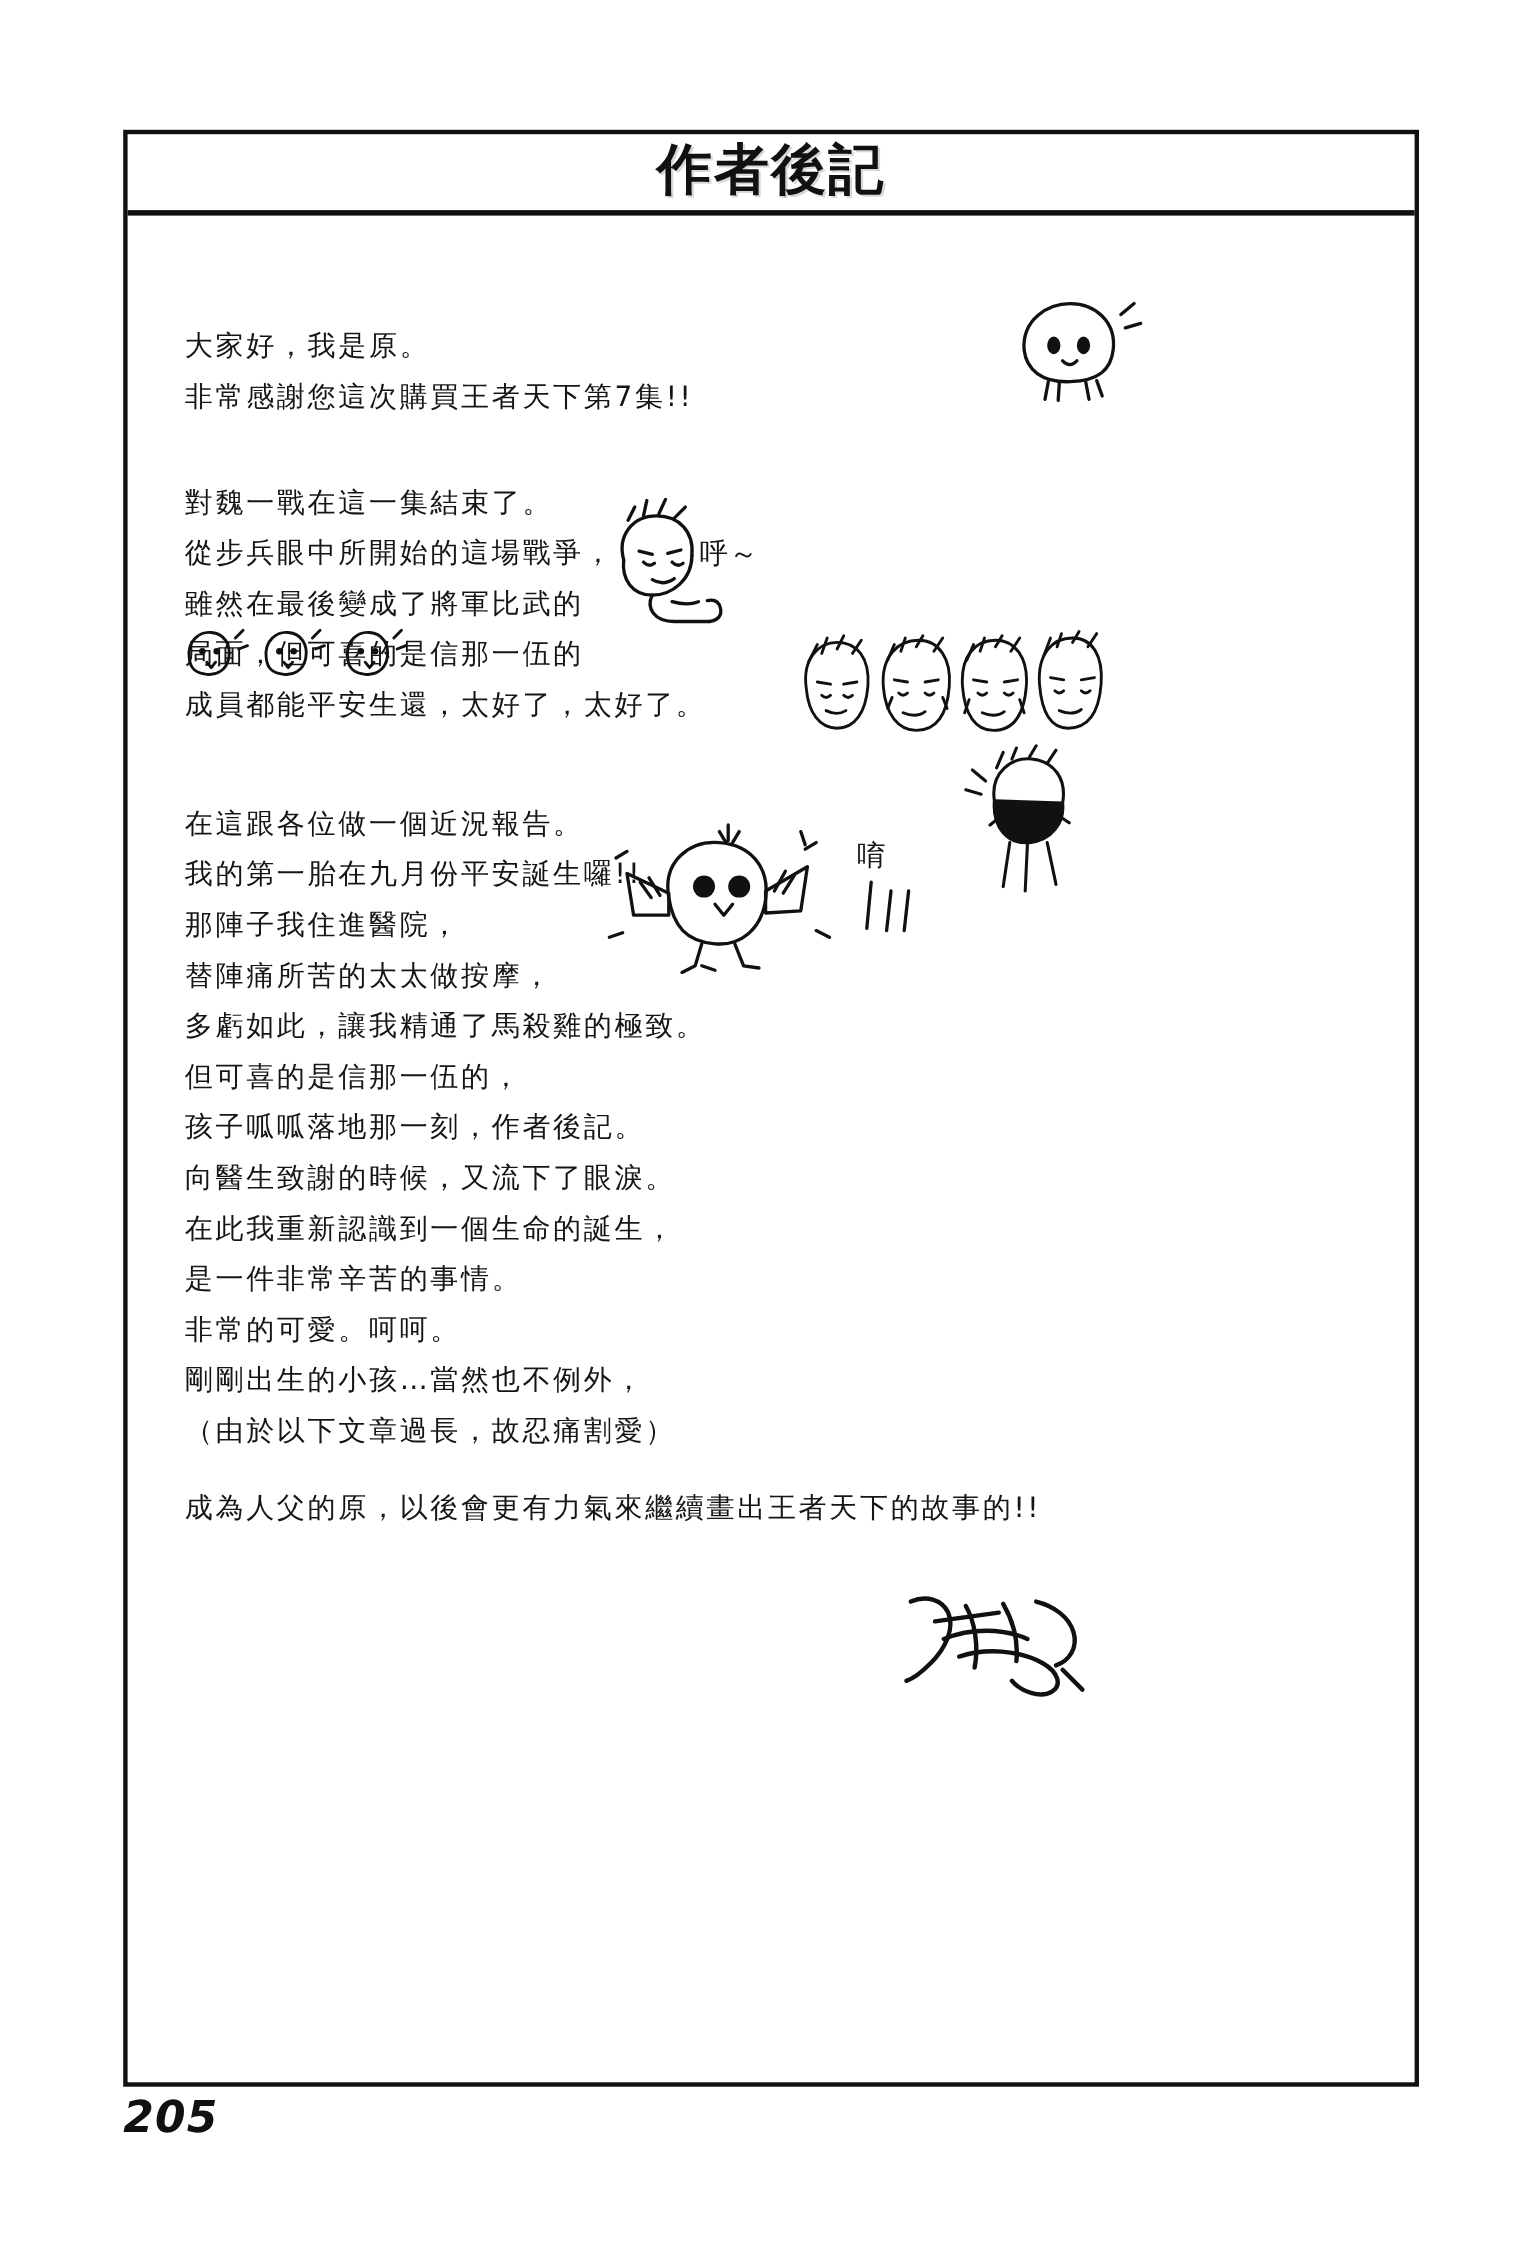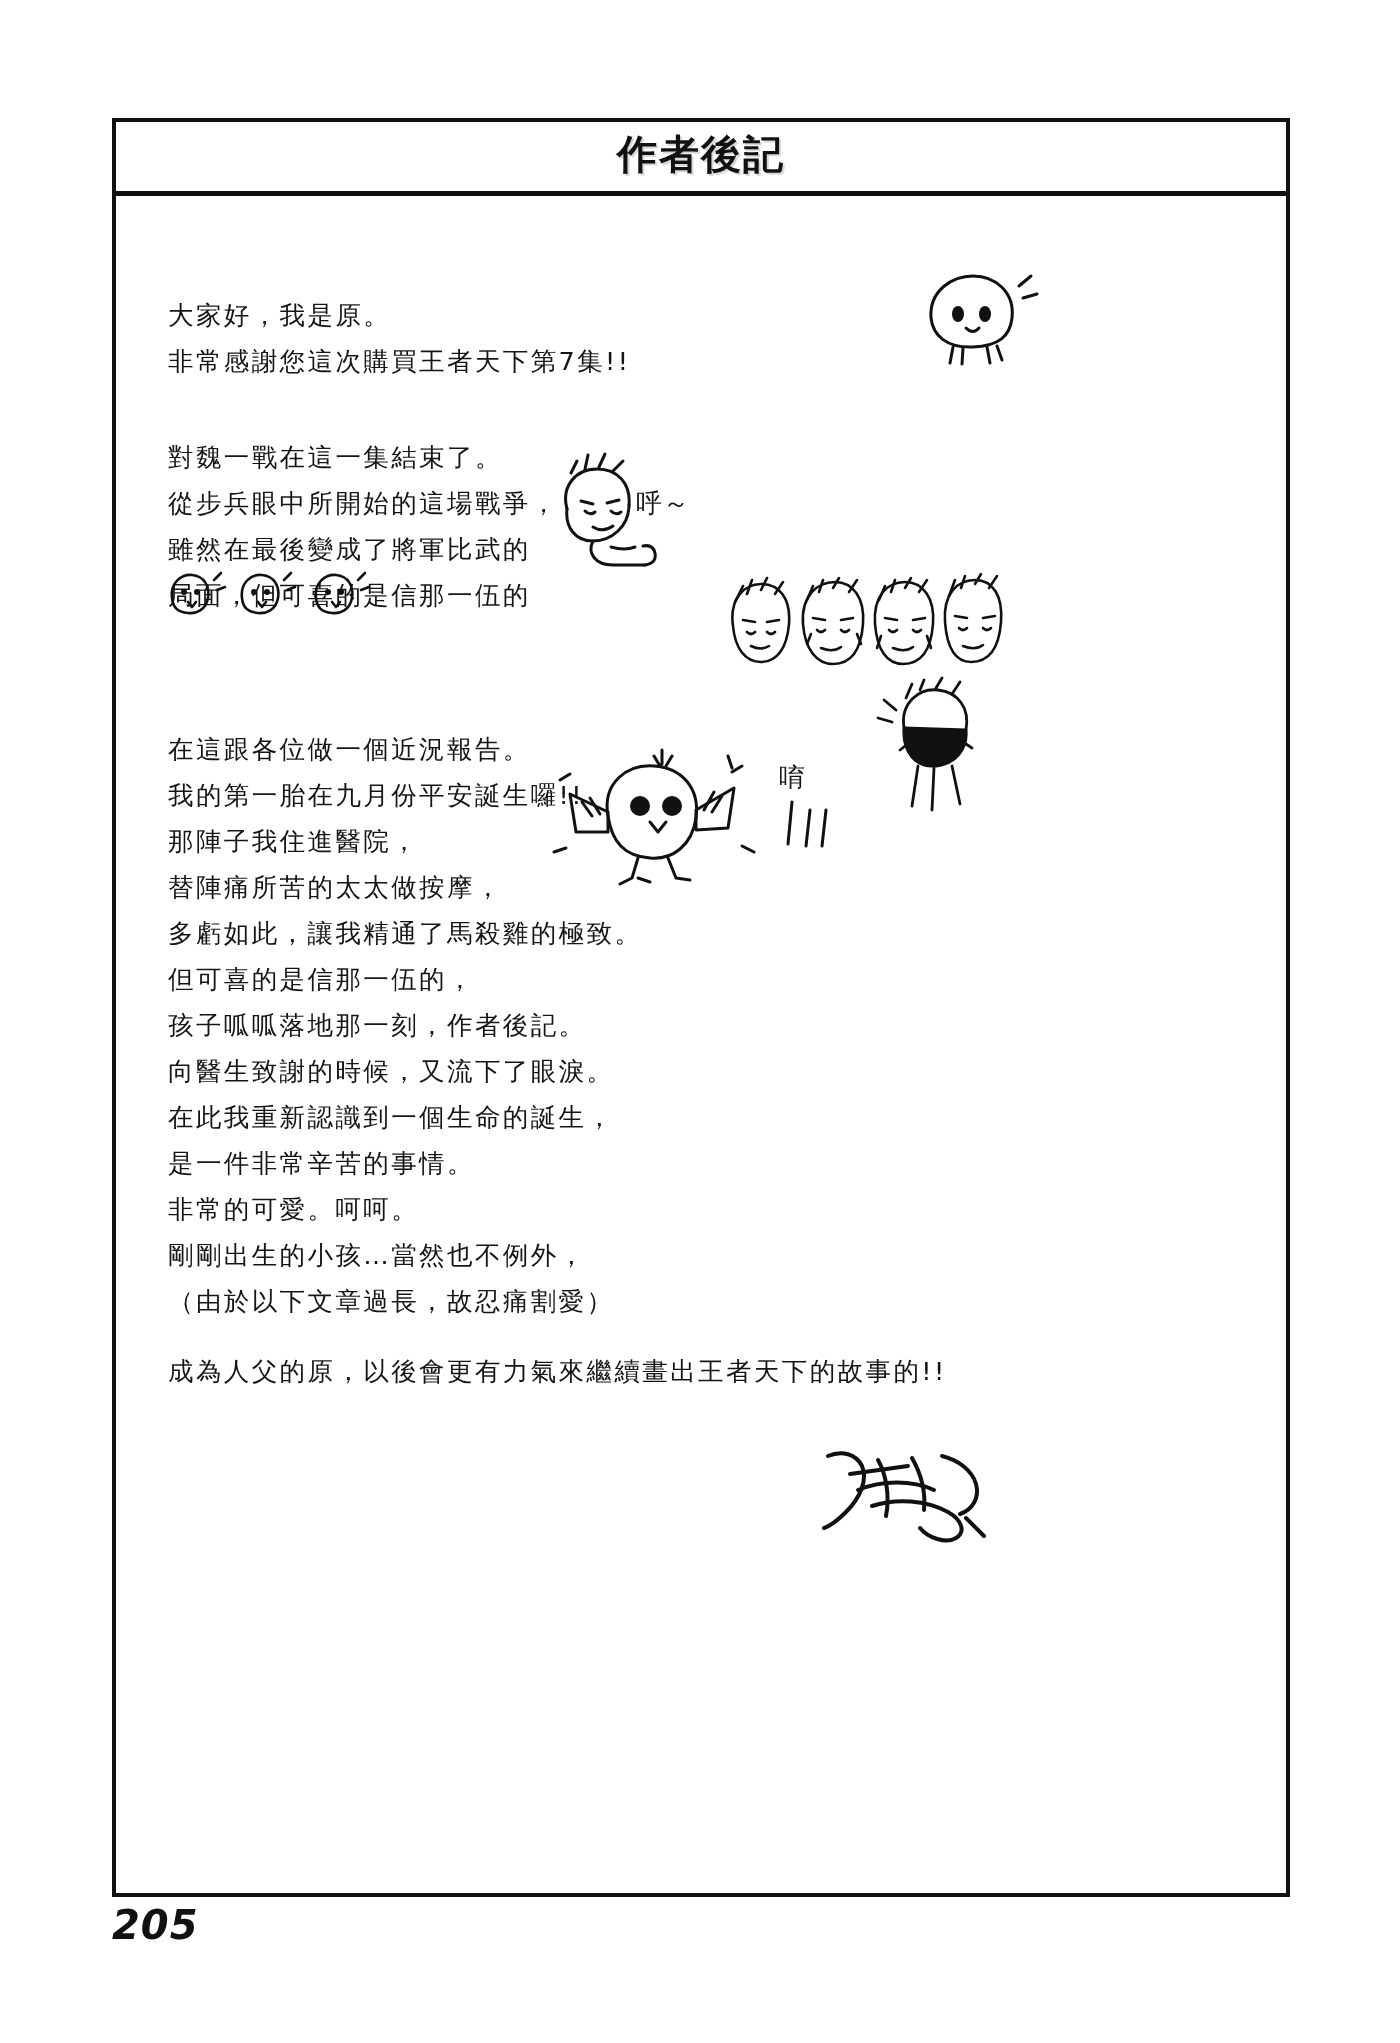--- a/index.html
+++ b/index.html
@@ -37,21 +37,21 @@
     height: 74px;
     border-bottom: 5px solid #111111;
     box-sizing: border-box;
     display: flex;
     align-items: center;
     justify-content: center;
   }
   #title-text {
     font-family: "DejaVu Sans", "Liberation Sans", sans-serif;
     font-weight: 700;
-    font-size: 40px;
+    font-size: 50px;
     letter-spacing: 2px;
     color: #111111;
     text-shadow: 2px 2px 0 #d8d8d8;
     transform: translateY(-2px);
   }
 
   
   #body-area {
     position: absolute;
     left: 0;
@@ -134,20 +134,21 @@
     <div class="para" id="para-intro">
       <span class="ln">大家好，我是原。</span>
       <span class="ln">非常感謝您這次購買王者天下第7集!!</span>
     </div>
 
     <div class="para" id="para-battle">
       <span class="ln">對魏一戰在這一集結束了。</span>
       <span class="ln">從步兵眼中所開始的這場戰爭，</span>
       <span class="ln">雖然在最後變成了將軍比武的</span>
       <span class="ln">局面，但可喜的是信那一伍的</span>
+      <span class="ln">成員都能平安生還，太好了，太好了。</span>
     </div>
 
     <div class="para" id="para-report">
       <span class="ln">在這跟各位做一個近況報告。</span>
       <span class="ln">我的第一胎在九月份平安誕生囉!!</span>
       <span class="ln">那陣子我住進醫院，</span>
       <span class="ln">替陣痛所苦的太太做按摩，</span>
       <span class="ln">多虧如此，讓我精通了馬殺雞的極致。</span>
       <span class="ln">但可喜的是信那一伍的，</span>
       <span class="ln">孩子呱呱落地那一刻，作者後記。</span>

